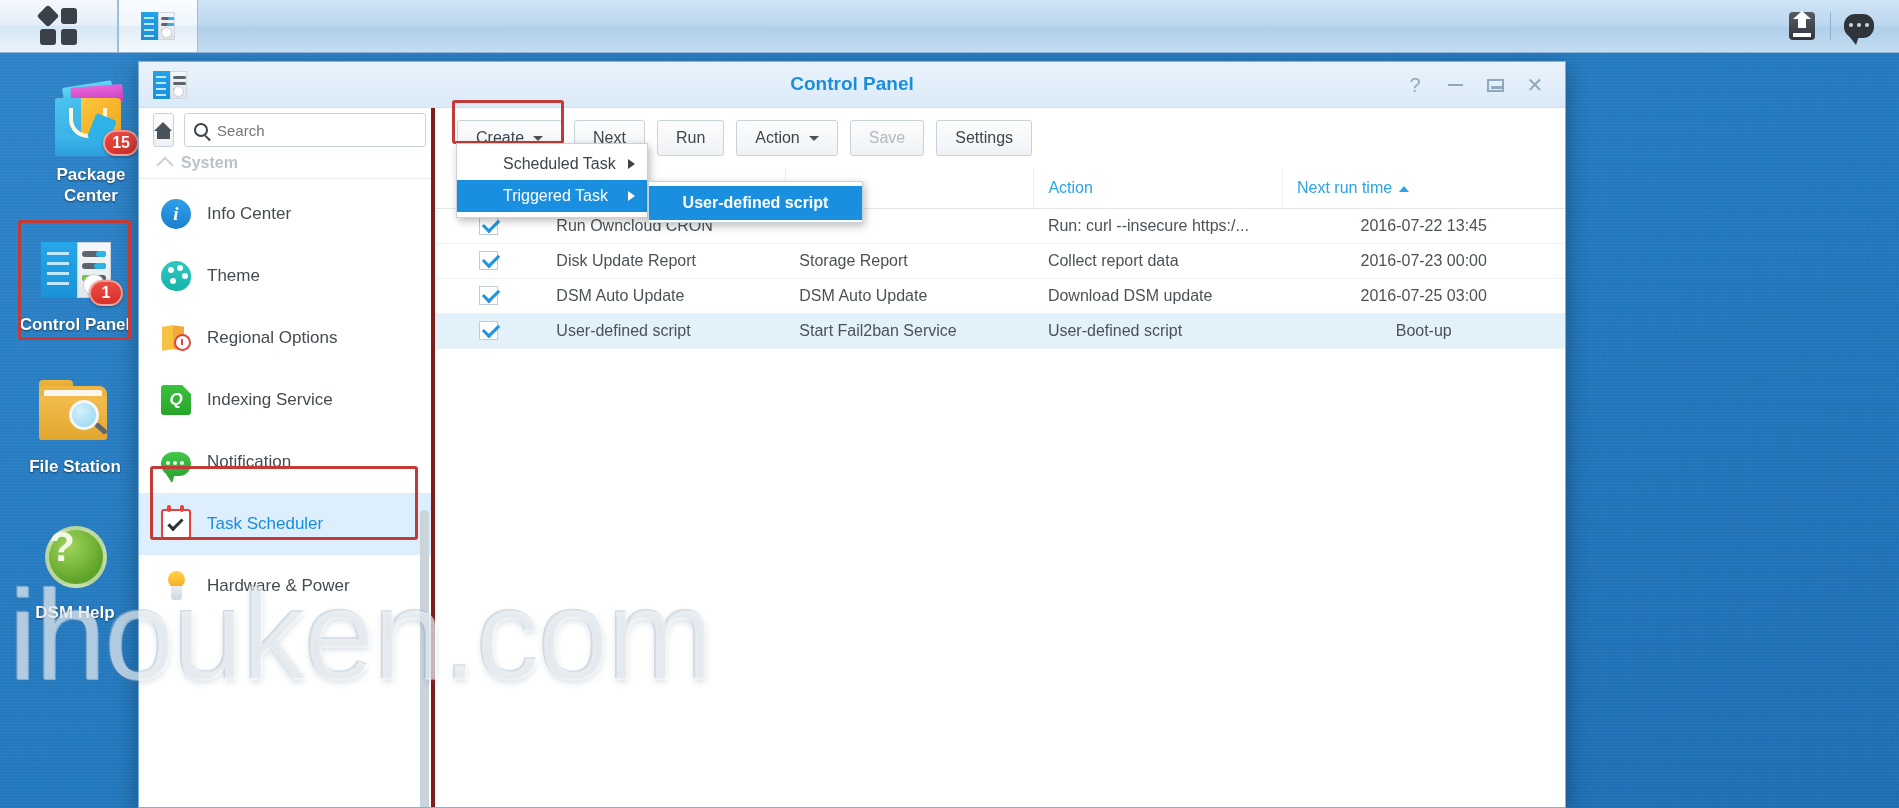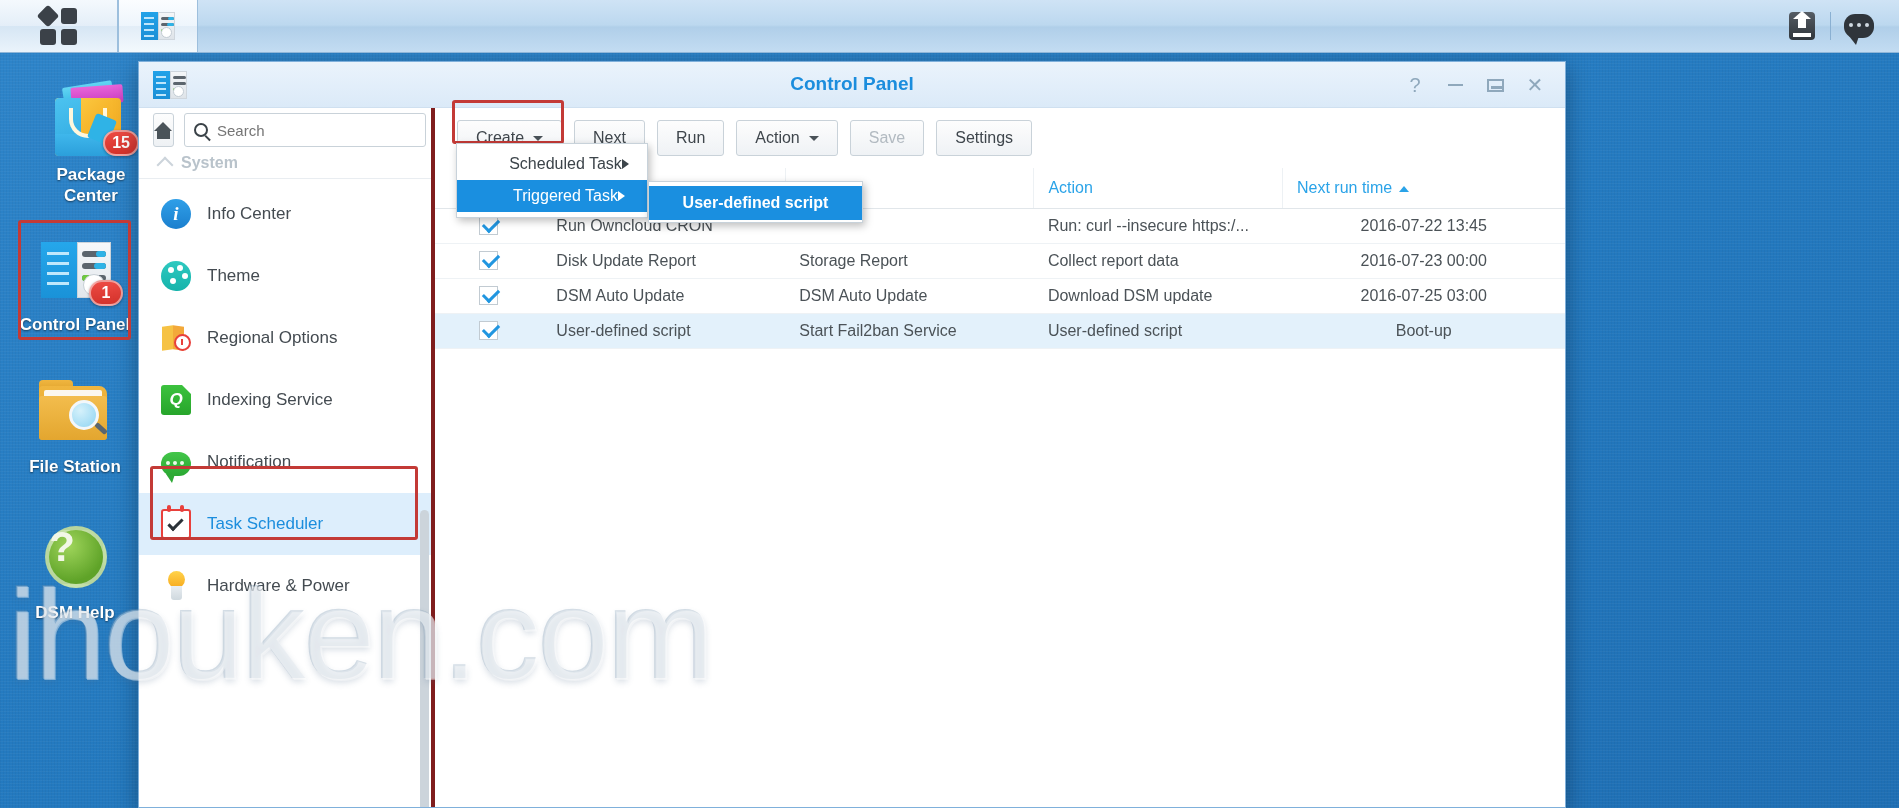--- a/index.html
+++ b/index.html
@@ -335,21 +335,21 @@
   .sort-asc { display:inline-block; width:0;height:0;margin-left:7px; vertical-align: middle;
      border-left:5px solid transparent;border-right:5px solid transparent;border-bottom:6px solid #2aa3e8;}
 
   
   #menu-create {
     position: absolute; left: 456px; top: 143px; width: 192px;
     background: #fff; border: 1px solid #c8d2da; box-shadow: 2px 3px 8px rgba(0,0,0,.26);
     z-index: 60; padding: 4px 0 5px 0;
   }
   .mi {
-    height: 32px; display: flex; align-items: center; justify-content: center;
+    height: 32px; display: flex; align-items: center; justify-content: space-between;
     padding: 0 12px 0 46px; font-size: 16px; color: #3c444a; cursor: pointer; position: relative;
   }
   .mi.hi { background: #1a8fe0; color: #fff; }
   .mi .arrow { width:0;height:0;border-top:5px solid transparent;border-bottom:5px solid transparent;
      border-left: 7px solid #3c444a; }
   .mi.hi .arrow { border-left-color: #fff; }
   #menu-sub {
     position: absolute; left: 648px; top: 181px; width: 215px; height: 42px;
     background: #fff; border: 1px solid #c8d2da; box-shadow: 2px 3px 8px rgba(0,0,0,.26);
     z-index: 61; padding: 4px 0;

